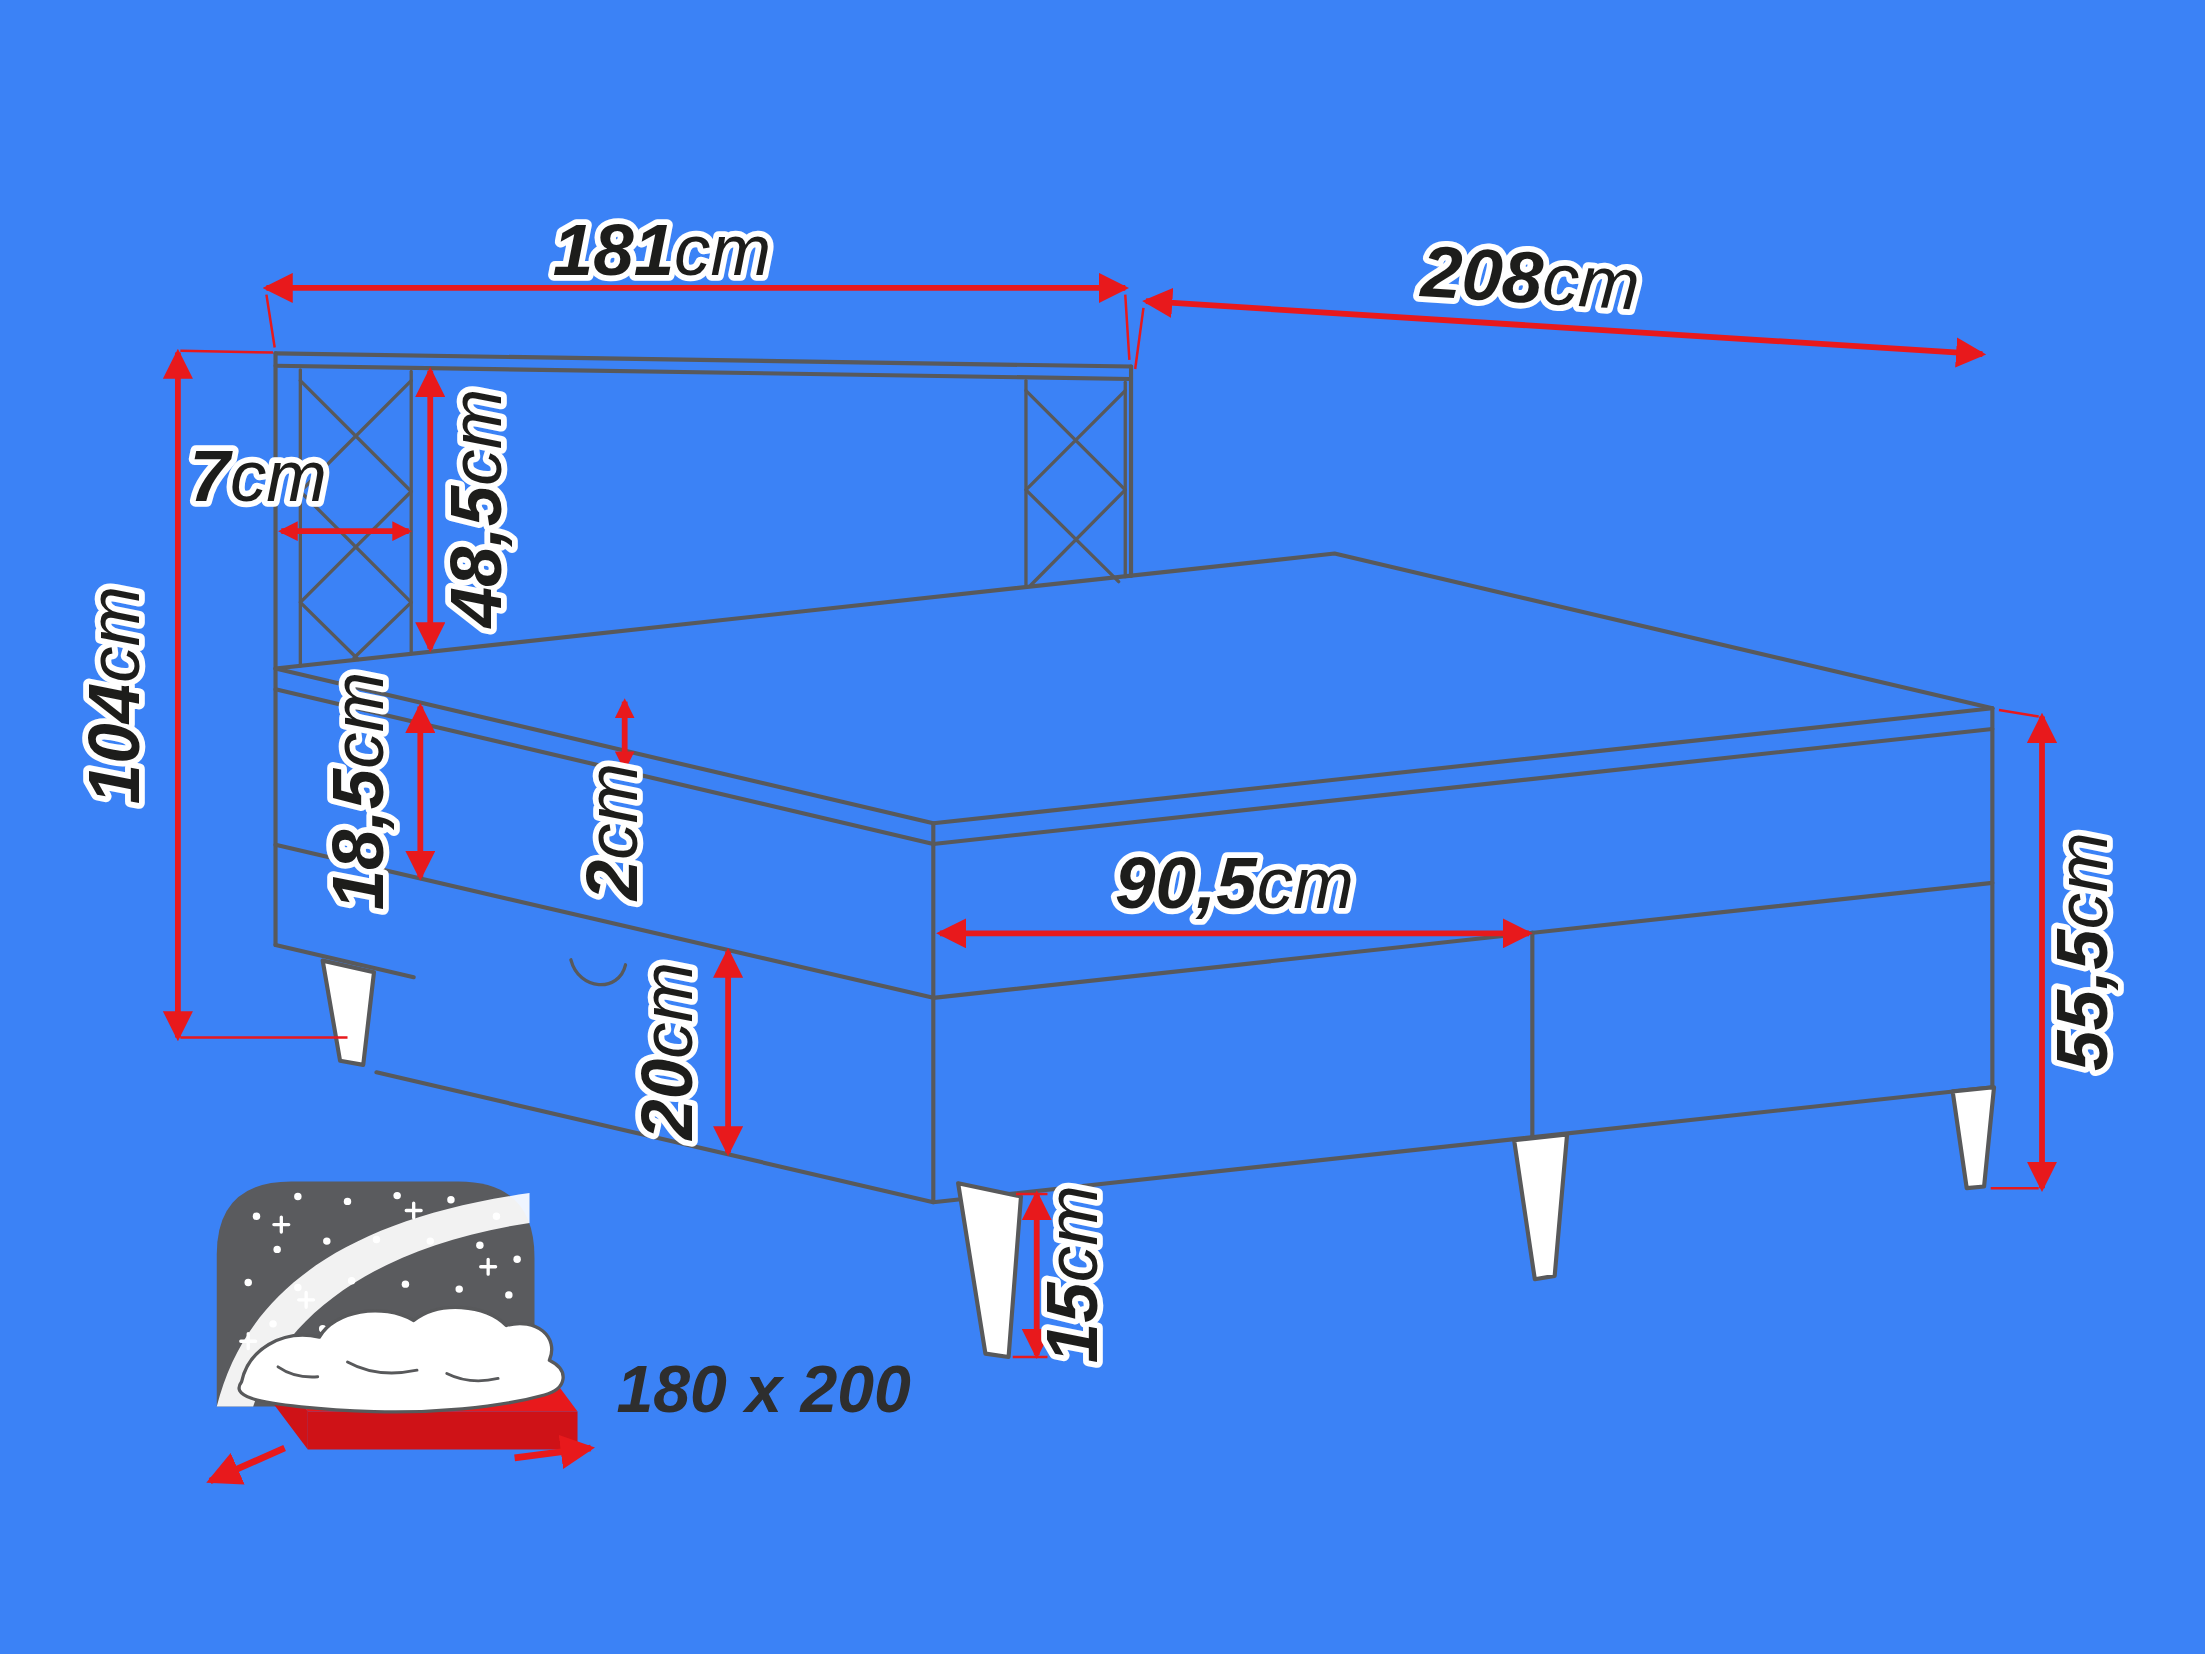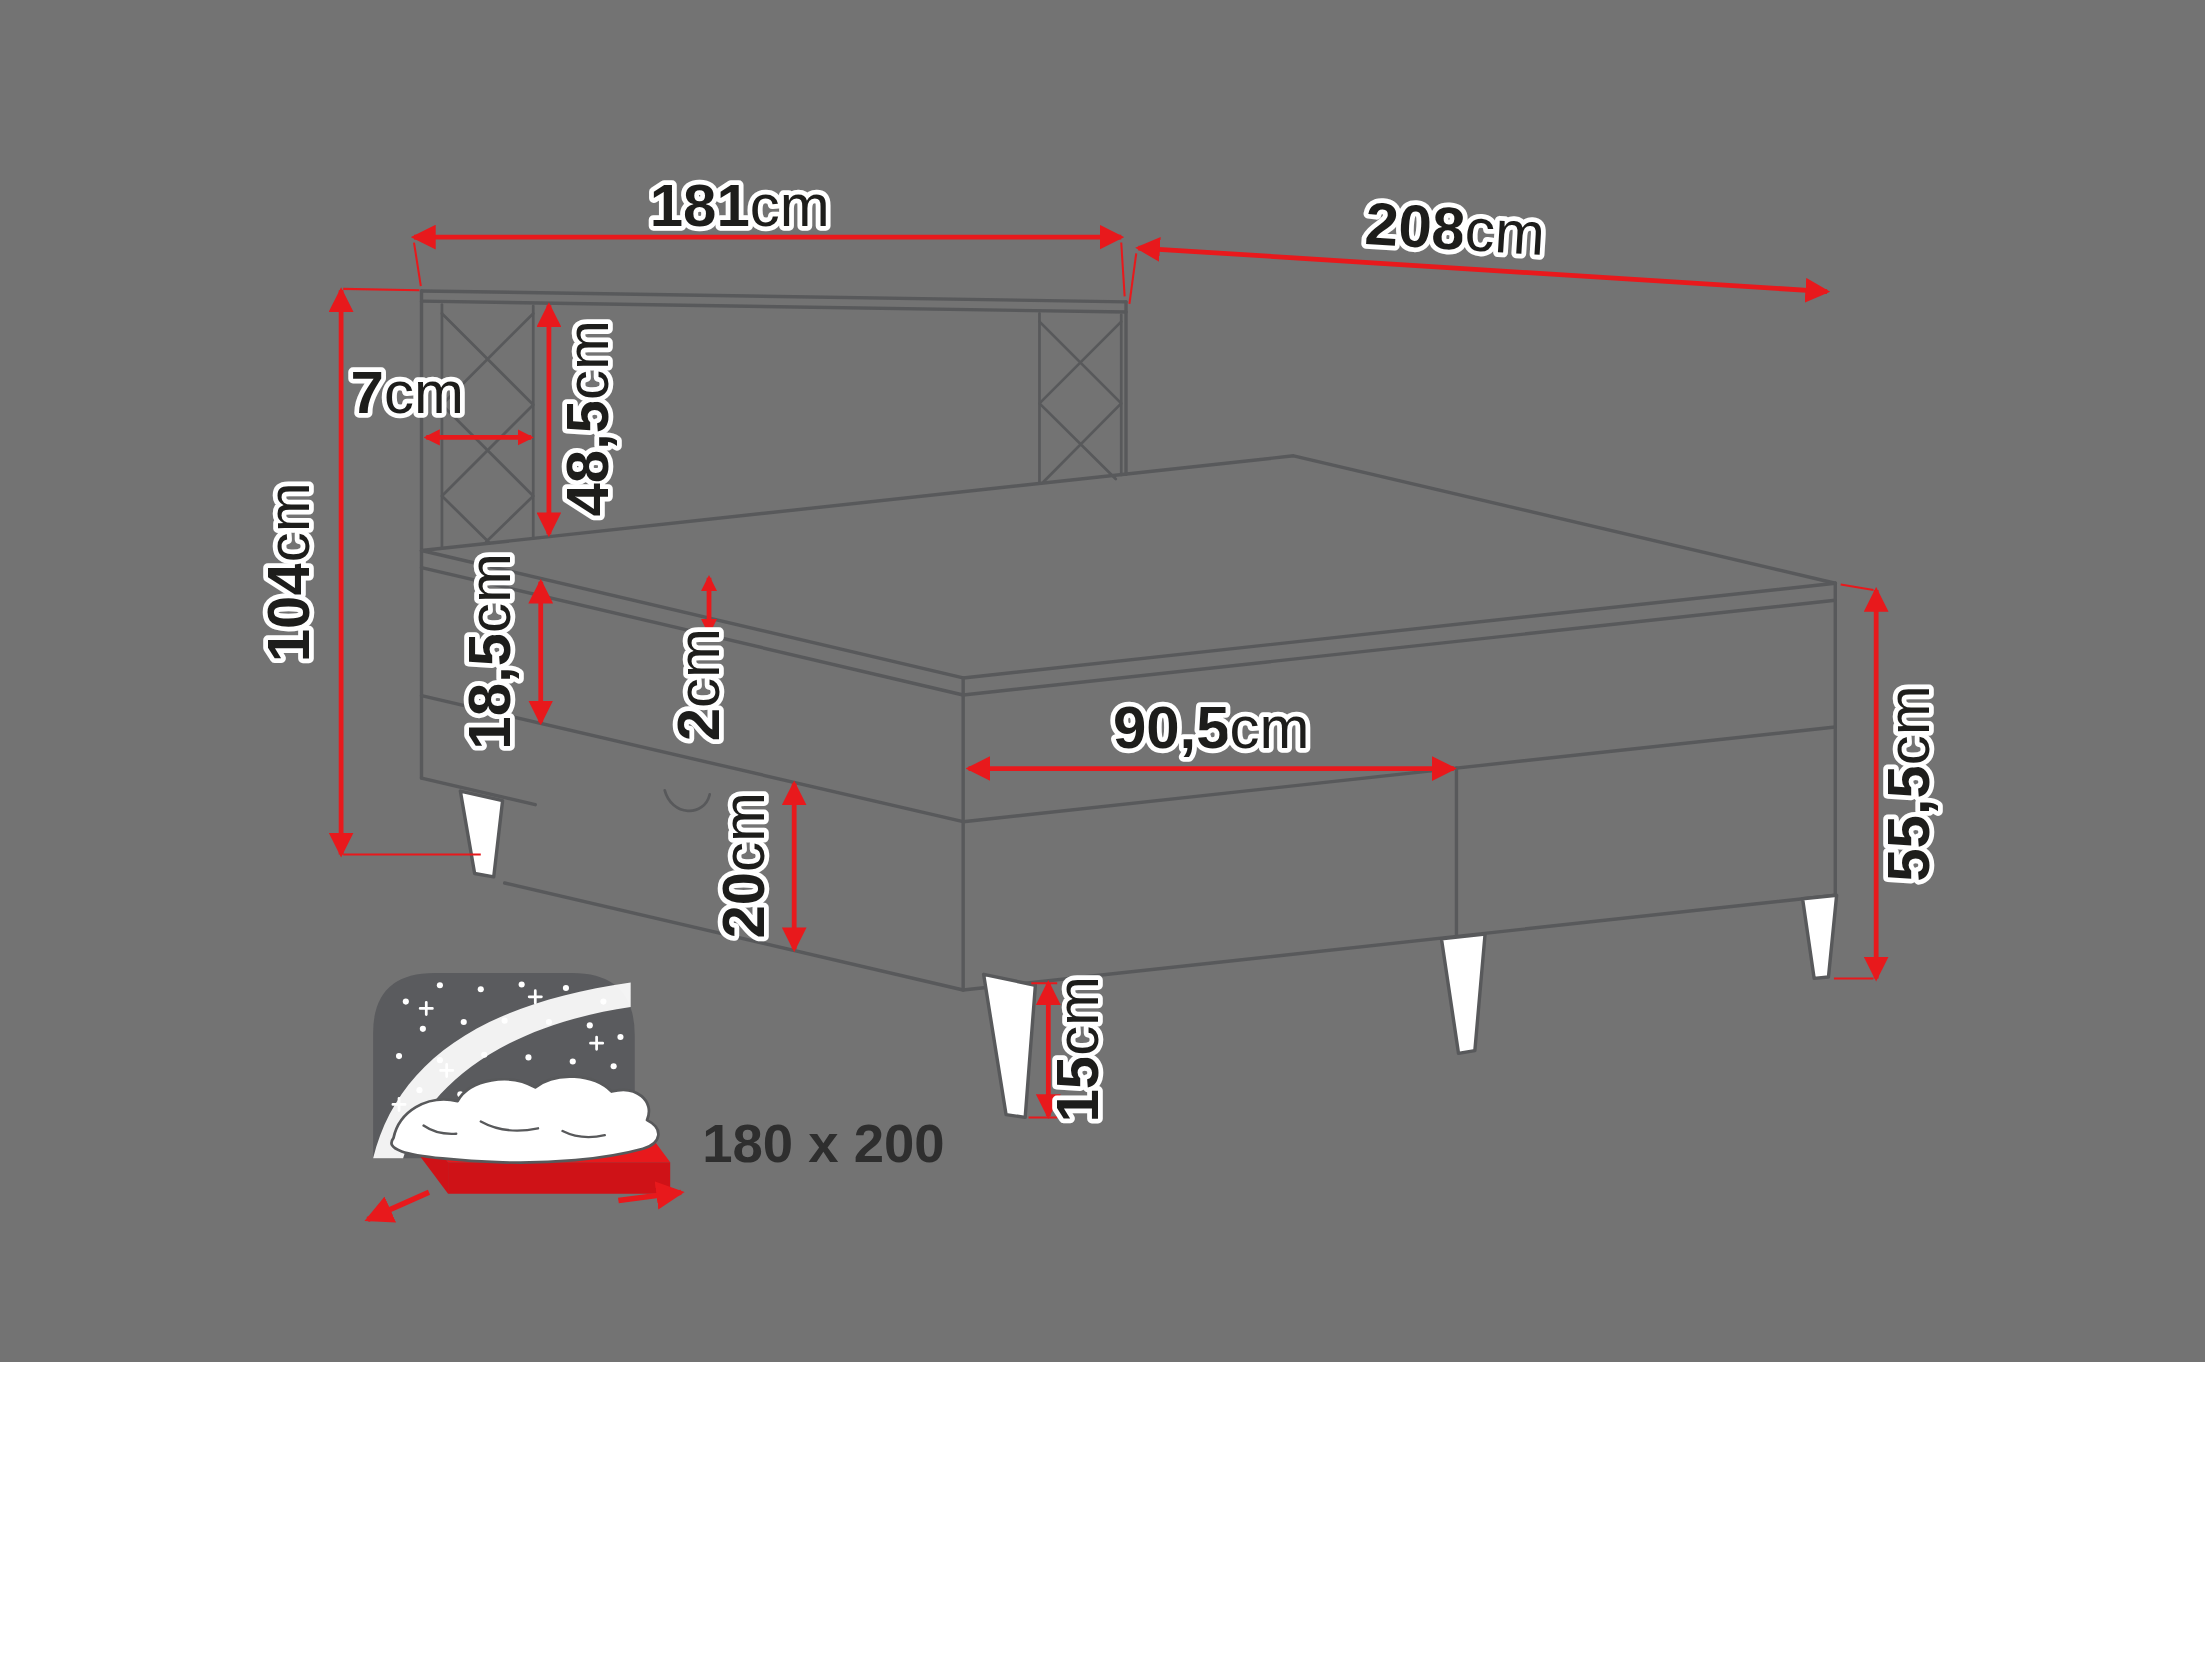--- a/index.html
+++ b/index.html
@@ -1,17 +1,17 @@
 <!DOCTYPE html>
 <html style="font-size:13.2px"><head>
 <meta charset="utf-8">
 <title>Bed dimension diagram</title>
 <style>
   html,body{margin:0;padding:0;background:#fff;}
-  .stage{width:2205px;height:1362px;position:relative;background:#737373;overflow:hidden;}
+  .stage{width:2205px;height:1654px;position:relative;background:#3b82f6;overflow:hidden;font-style:italic;}
   svg{display:block;width:100%;height:100%;}
   .bed{stroke:#58595b;stroke-width:5;fill:none;stroke-linecap:round;stroke-linejoin:round;}
   .quilt{stroke:#58595b;stroke-width:4;fill:none;stroke-linecap:round;}
   .leg{fill:#fff;stroke:#58595b;stroke-width:5;stroke-linejoin:round;}
   .dimline{stroke:#e8191c;stroke-width:7;fill:none;stroke-linecap:butt;}
   .ext{stroke:#e8191c;stroke-width:3;fill:none;}
   .dim{font-family:"Liberation Sans",sans-serif;font-size:88px;fill:#1d1d1b;text-anchor:middle;
        paint-order:stroke;stroke:#fff;stroke-width:14px;stroke-linejoin:round;}
   .num{font-weight:700;}
   .unit{font-weight:400;}

